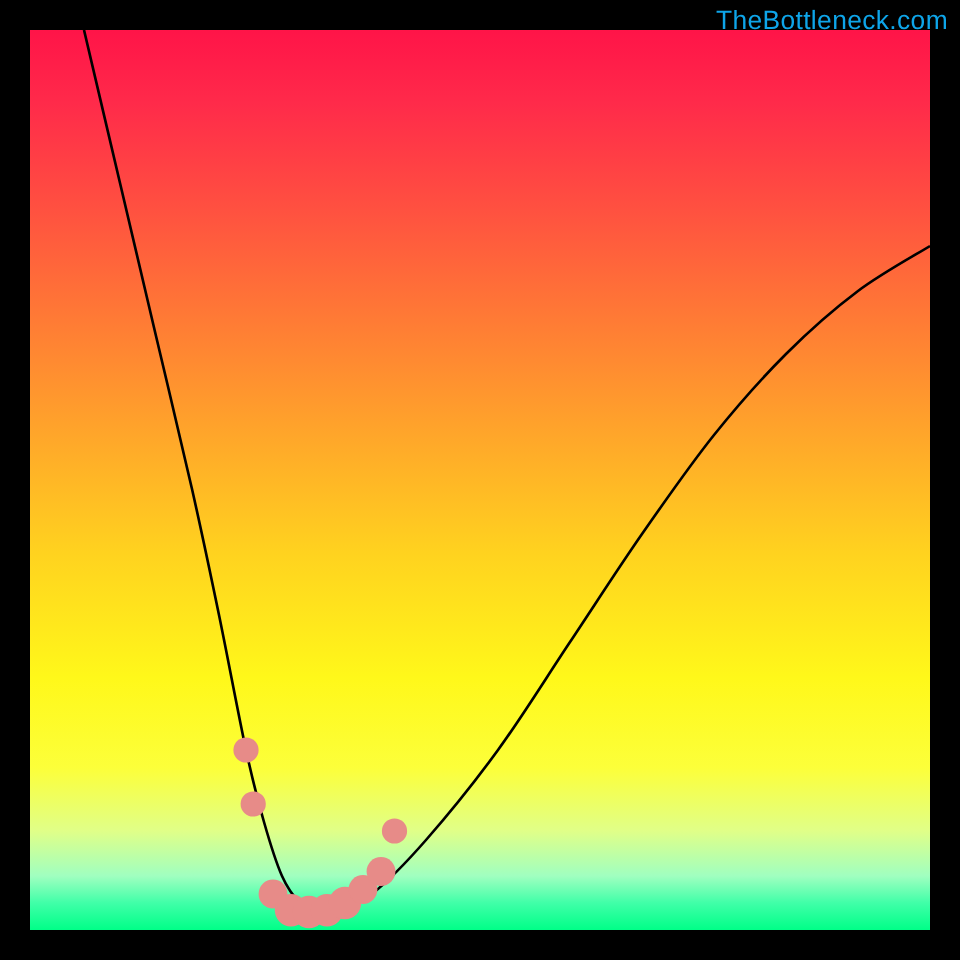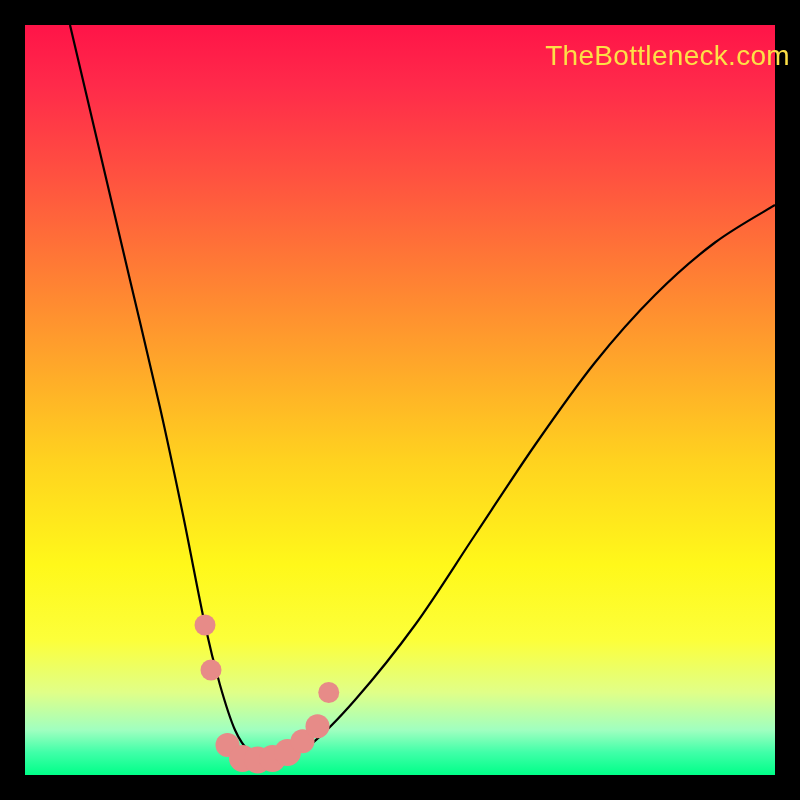--- a/index.html
+++ b/index.html
@@ -29,26 +29,25 @@
       #e0ff88 89%,
       #a0ffc0 94%,
       #40ffa8 97%,
       #00ff88 100%
     );
   }
   .watermark {
     position: absolute;
     top: 4px;
     right: 10px;
-    color: #fde047;
-    font-size: 28px;
+    color: #0ea5e9;
+    font-size: 22px;
     font-weight: 500;
     letter-spacing: 0.3px;
     user-select: none;
-    margin-top: 36px;
   }
   svg.curves {
     position: absolute;
     left: 0;
     top: 0;
     width: 750px;
     height: 750px;
   }
 </style>
 </head>

